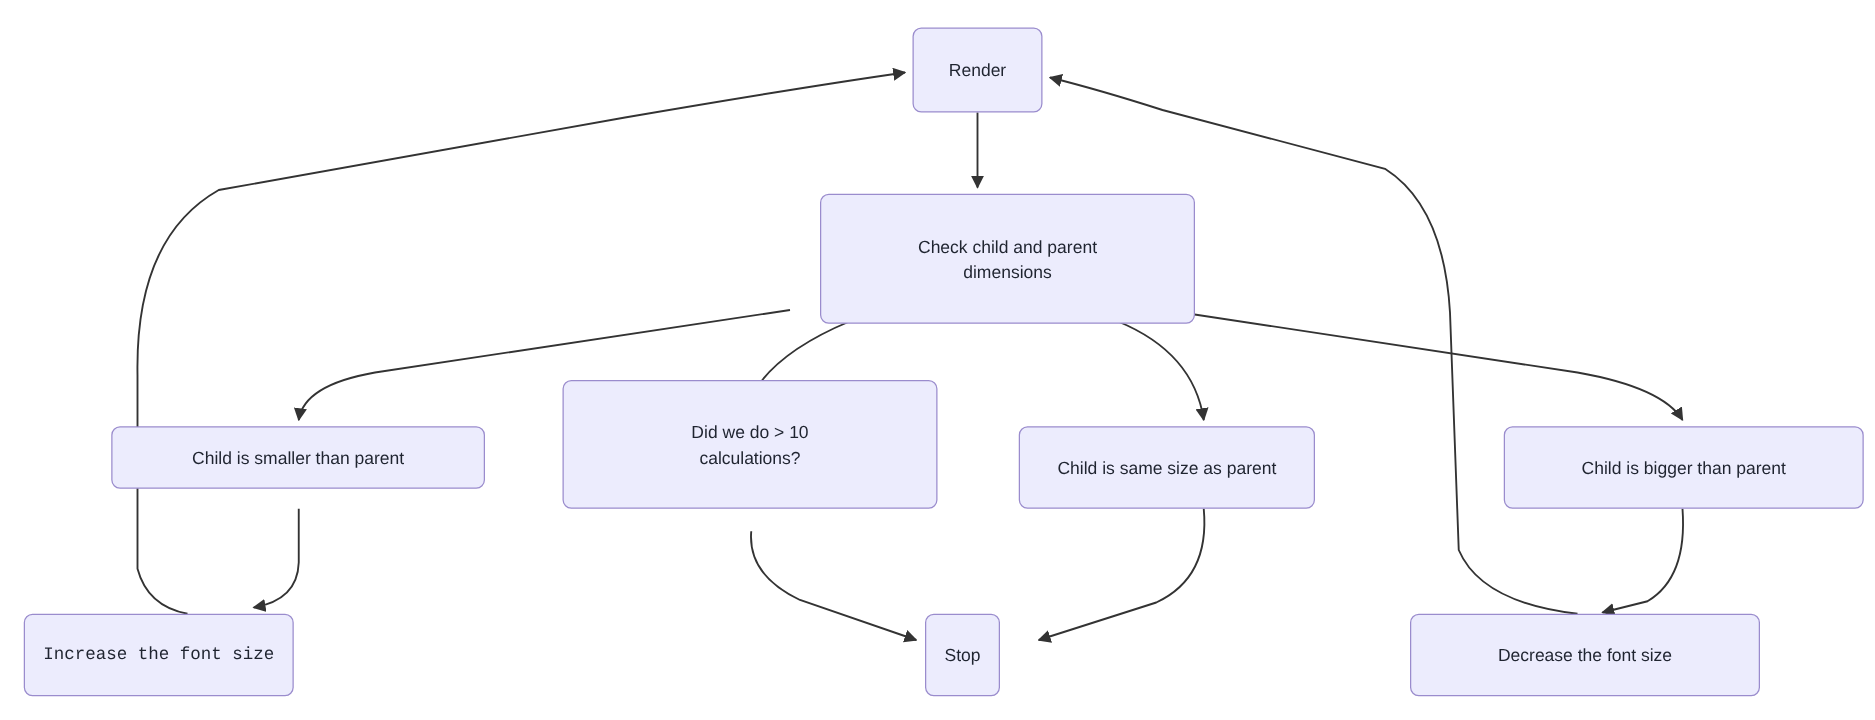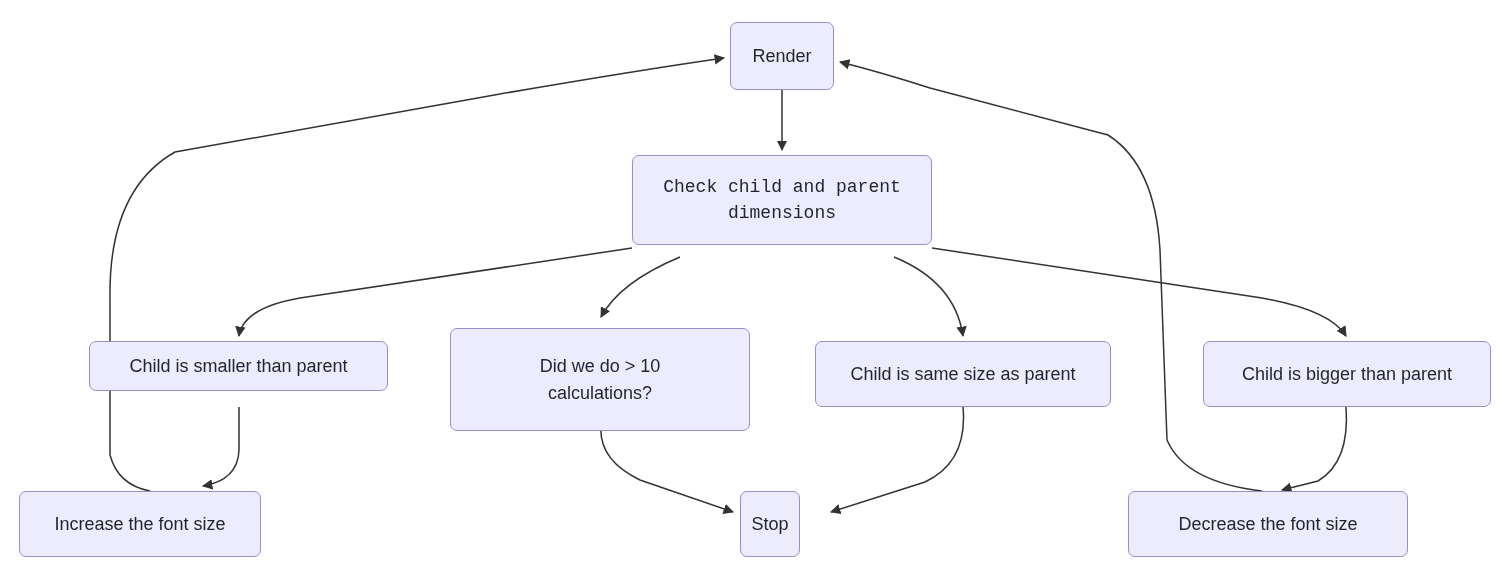--- a/index.html
+++ b/index.html
@@ -28,21 +28,21 @@
     position: absolute;
     box-sizing: border-box;
     background: #ececfd;
     border: 1.2px solid #9a8ccd;
     border-radius: 7px;
     display: flex;
     align-items: center;
     justify-content: center;
     text-align: center;
     color: #1f2430;
-    font-size: 18px;
+    font-size: 14px;
     line-height: 1.45;
     font-family: "Liberation Sans", sans-serif;
     padding: 4px 10px;
   }
   .node .label {
     display: block;
     white-space: pre-line;
   }
 </style>
 </head>
@@ -79,43 +79,43 @@
       <path d="M 150 491 Q 118 485 110 455 L 110 300 Q 108 190 175 152 L 500 94 Q 640 70 724 58"></path>
 
       <path d="M 1262 491 Q 1185 482 1167 440 L 1160 250 Q 1155 165 1108 135 L 930 88 Q 880 72 840 62"></path>
     </g>
   </svg>
 
   <div class="node" style="left:730px; top:22px; width:104px; height:68px;">
     <span class="label">Render</span>
   </div>
 
-  <div class="node" style="left:632px; top:155px; width:300px; height:90px;font-family:Liberation Mono, monospace;">
+  <div class="node" style="left:656px; top:155px; width:300px; height:104px;">
     <span class="label">Check child and parent
 dimensions</span>
   </div>
 
   <div class="node" style="left:89px; top:341px; width:299px; height:50px;">
     <span class="label">Child is smaller than parent</span>
   </div>
 
-  <div class="node" style="left:450px; top:328px; width:300px; height:103px;">
+  <div class="node" style="left:450px; top:304px; width:300px; height:103px;">
     <span class="label">Did we do &gt; 10
 calculations?</span>
   </div>
 
-  <div class="node" style="left:815px; top:341px; width:296px; height:66px;">
+  <div class="node" style="left:815px; top:341px; width:237px; height:66px;">
     <span class="label">Child is same size as parent</span>
   </div>
 
   <div class="node" style="left:1203px; top:341px; width:288px; height:66px;align-items:center;">
     <span class="label">Child is bigger than parent</span>
   </div>
 
-  <div class="node" style="left:19px; top:491px; width:242px; height:66px;">
+  <div class="node" style="left:19px; top:491px; width:216px; height:66px;font-family:Liberation Mono, monospace;">
     <span class="label">Increase the font size</span>
   </div>
 
   <div class="node" style="left:740px; top:491px; width:60px; height:66px;">
     <span class="label">Stop</span>
   </div>
 
   <div class="node" style="left:1128px; top:491px; width:280px; height:66px;">
     <span class="label">Decrease the font size</span>
   </div>

